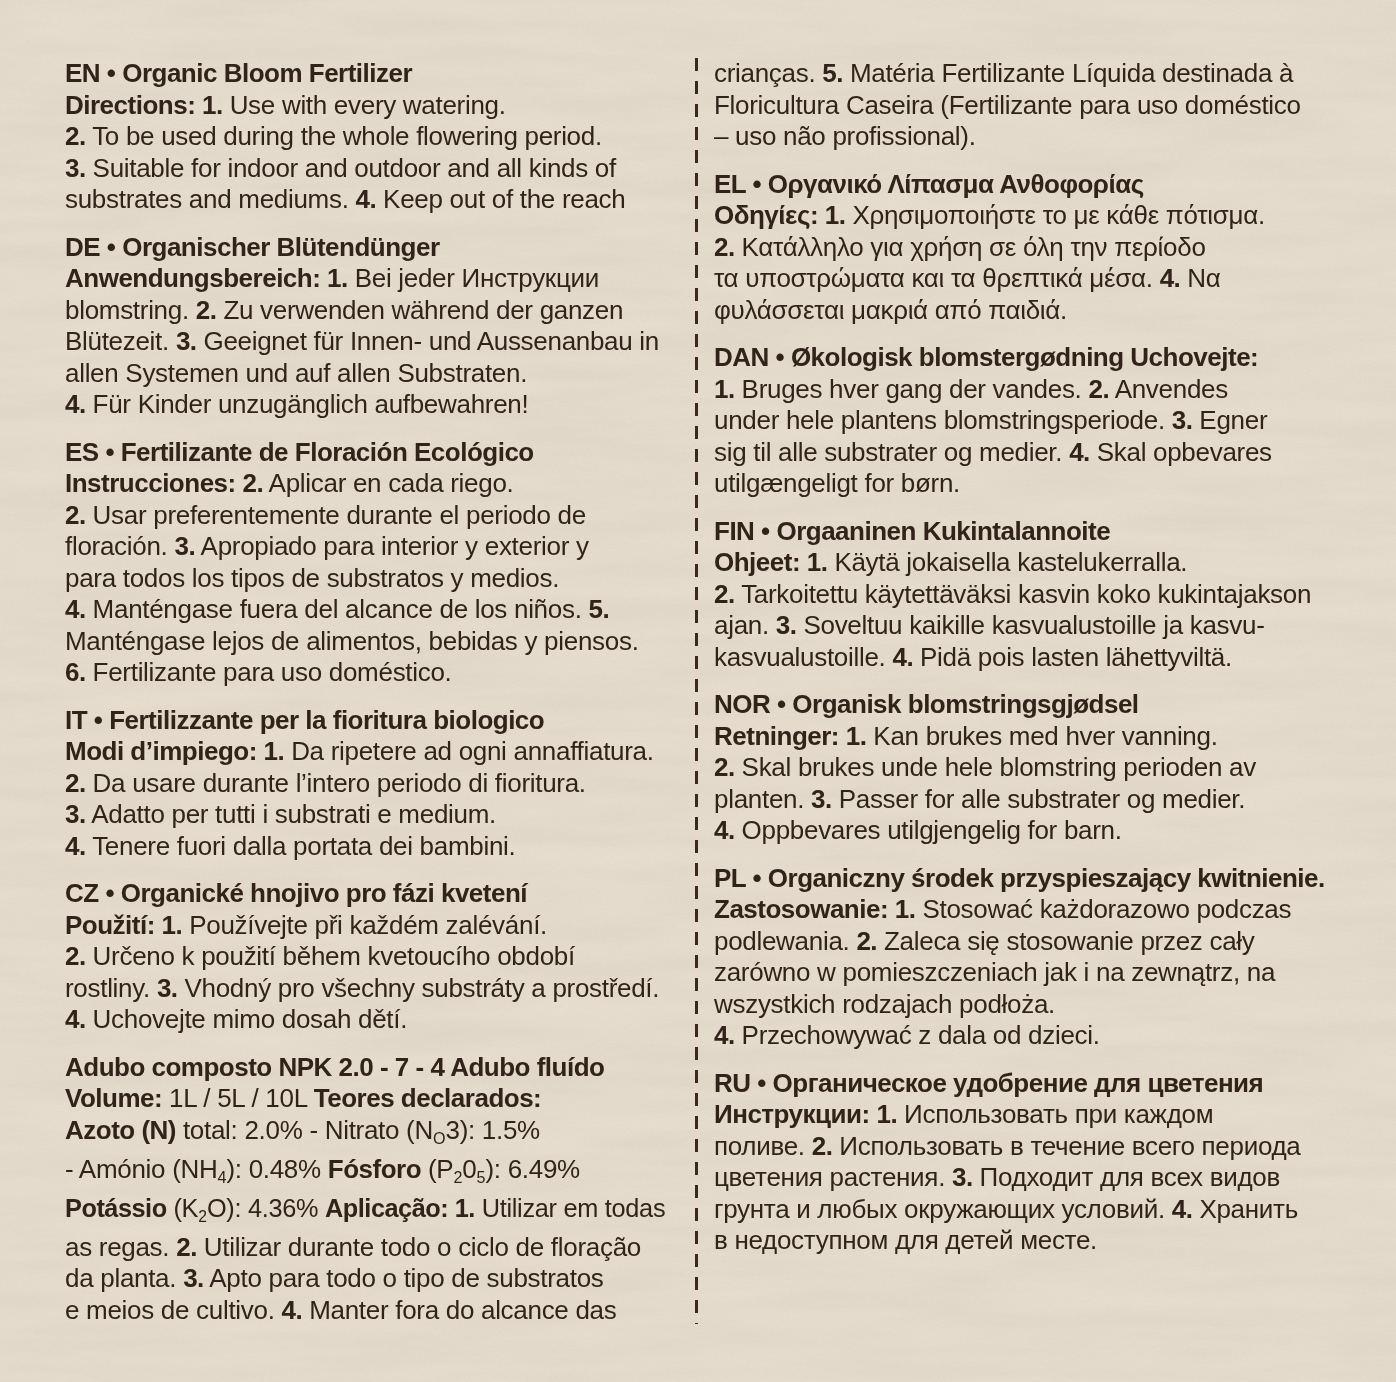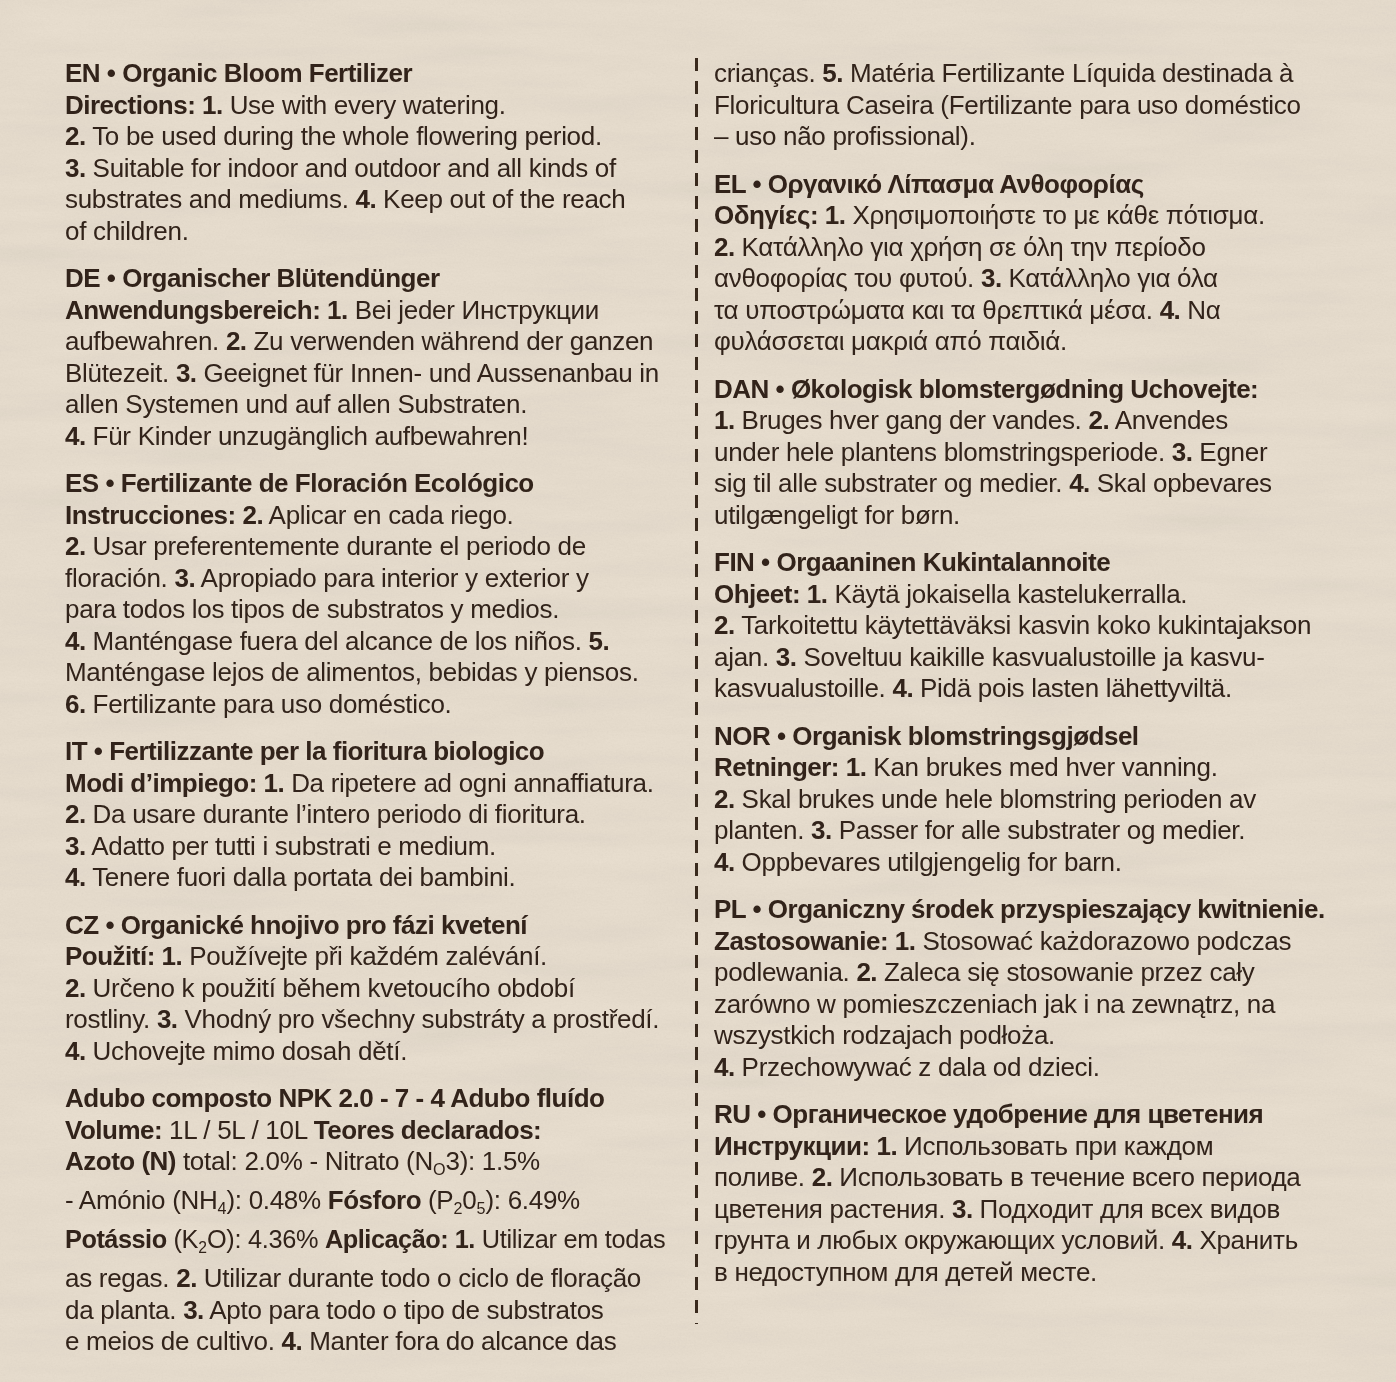--- a/index.html
+++ b/index.html
@@ -30,26 +30,25 @@
 <body style="--bg: #e9dfd0; --ink: #32231a; --ink2: #3a2a1d;">
 
 <div class="page">
   <div class="col col-left">
       <div class="section">
         <div class="line"><span class="b">EN • Organic Bloom Fertilizer</span></div>
         <div class="line"><span class="b">Directions: 1.</span><span> Use with every watering.</span></div>
         <div class="line"><span class="b">2.</span><span> To be used during the whole flowering period.</span></div>
         <div class="line"><span class="b">3.</span><span> Suitable for indoor and outdoor and all kinds of</span></div>
         <div class="line"><span>substrates and mediums. </span><span class="b">4.</span><span> Keep out of the reach</span></div>
-        <div class="line"><span>of children.</span></div>
       </div>
       <div class="section">
         <div class="line"><span class="b">DE • Organischer Blütendünger</span></div>
         <div class="line"><span class="b">Anwendungsbereich: 1.</span><span> Bei jeder Инструкции</span></div>
-        <div class="line"><span>aufbewahren. </span><span class="b">2.</span><span> Zu verwenden während der ganzen</span></div>
+        <div class="line"><span>blomstring. </span><span class="b">2.</span><span> Zu verwenden während der ganzen</span></div>
         <div class="line"><span>Blütezeit. </span><span class="b">3.</span><span> Geeignet für Innen- und Aussenanbau in</span></div>
         <div class="line"><span>allen Systemen und auf allen Substraten.</span></div>
         <div class="line"><span class="b">4.</span><span> Für Kinder unzugänglich aufbewahren!</span></div>
       </div>
       <div class="section">
         <div class="line"><span class="b">ES • Fertilizante de Floración Ecológico</span></div>
         <div class="line"><span class="b">Instrucciones: 2.</span><span> Aplicar en cada riego.</span></div>
         <div class="line"><span class="b">2.</span><span> Usar preferentemente durante el periodo de</span></div>
         <div class="line"><span>floración. </span><span class="b">3.</span><span> Apropiado para interior y exterior y</span></div>
         <div class="line"><span>para todos los tipos de substratos y medios.</span></div>
@@ -86,21 +85,20 @@
   <div class="col col-right">
       <div class="section">
         <div class="line"><span>crianças. </span><span class="b">5.</span><span> Matéria Fertilizante Líquida destinada à</span></div>
         <div class="line"><span>Floricultura Caseira (Fertilizante para uso doméstico</span></div>
         <div class="line"><span>– uso não profissional).</span></div>
       </div>
       <div class="section">
         <div class="line"><span class="b">EL • Οργανικό Λίπασμα Ανθοφορίας</span></div>
         <div class="line"><span class="b">Οδηγίες: 1.</span><span> Χρησιμοποιήστε το με κάθε πότισμα.</span></div>
         <div class="line"><span class="b">2.</span><span> Κατάλληλο για χρήση σε όλη την περίοδο</span></div>
-        <div class="line"><span>ανθοφορίας του φυτού. </span><span class="b">3.</span><span> Κατάλληλο για όλα</span></div>
         <div class="line"><span>τα υποστρώματα και τα θρεπτικά μέσα. </span><span class="b">4.</span><span> Να</span></div>
         <div class="line"><span>φυλάσσεται μακριά από παιδιά.</span></div>
       </div>
       <div class="section">
         <div class="line"><span class="b">DAN • Økologisk blomstergødning Uchovejte:</span></div>
         <div class="line"><span class="b">1.</span><span> Bruges hver gang der vandes. </span><span class="b">2.</span><span> Anvendes</span></div>
         <div class="line"><span>under hele plantens blomstringsperiode. </span><span class="b">3.</span><span> Egner</span></div>
         <div class="line"><span>sig til alle substrater og medier. </span><span class="b">4.</span><span> Skal opbevares</span></div>
         <div class="line"><span>utilgængeligt for børn.</span></div>
       </div>

